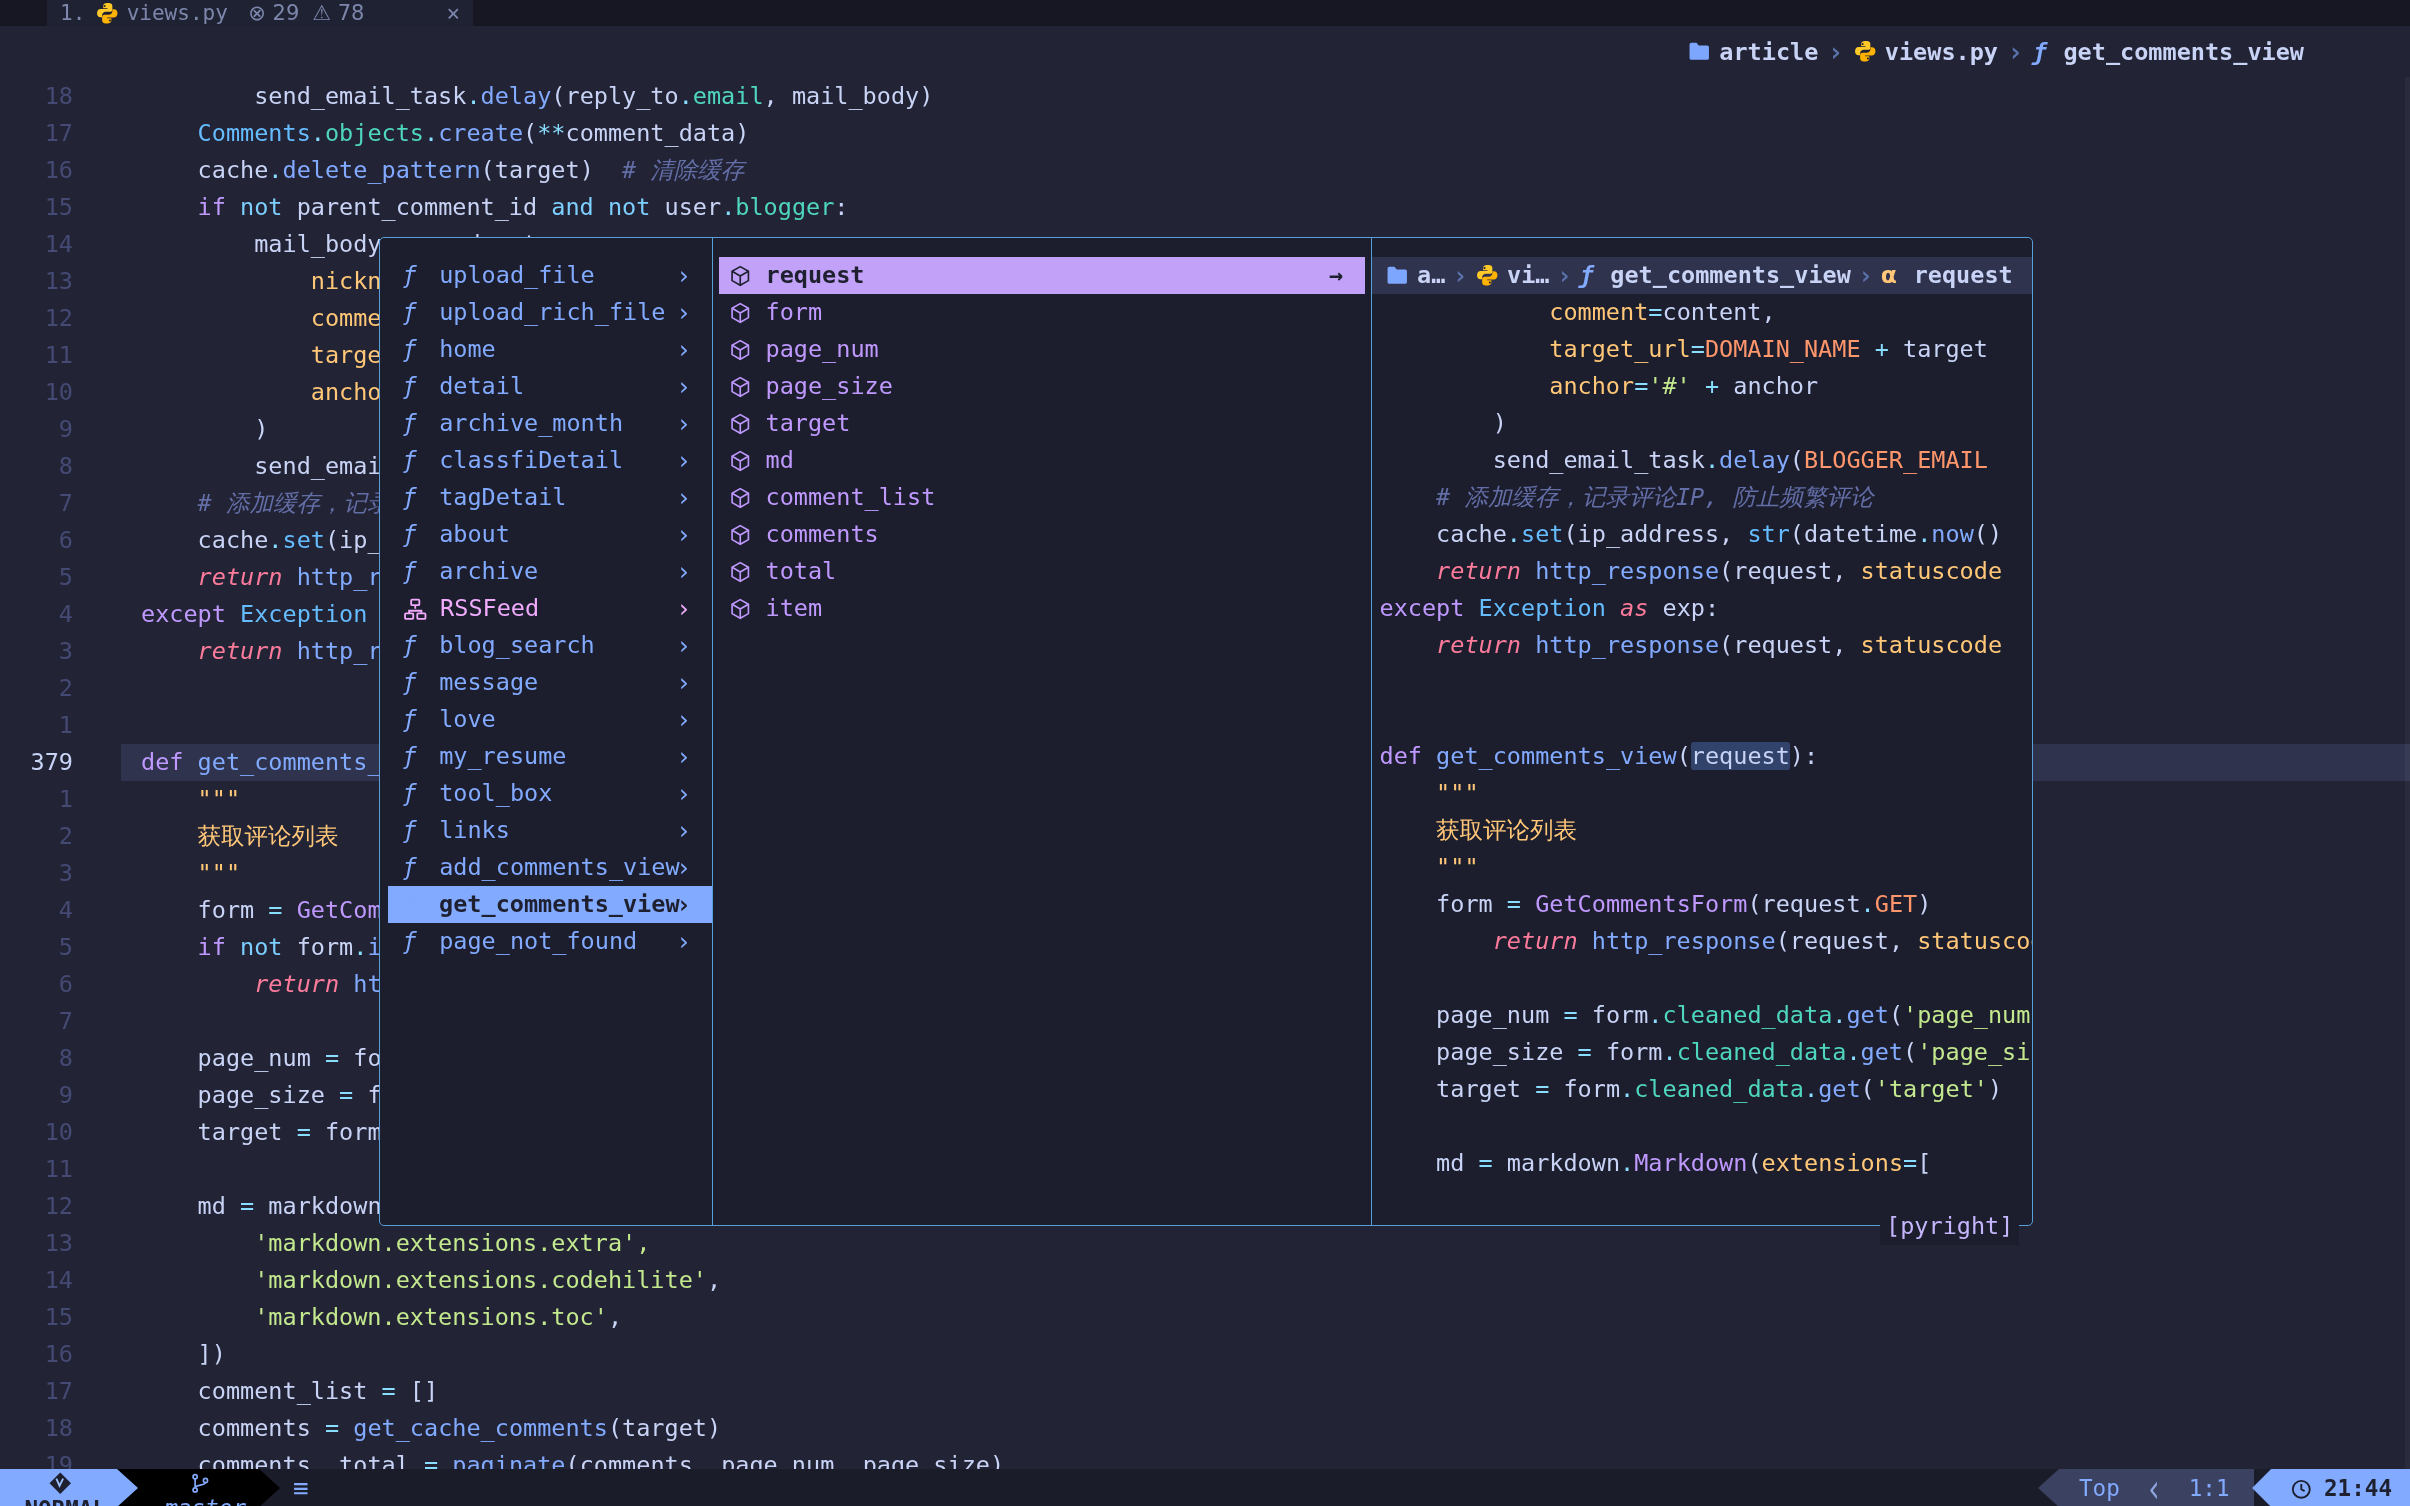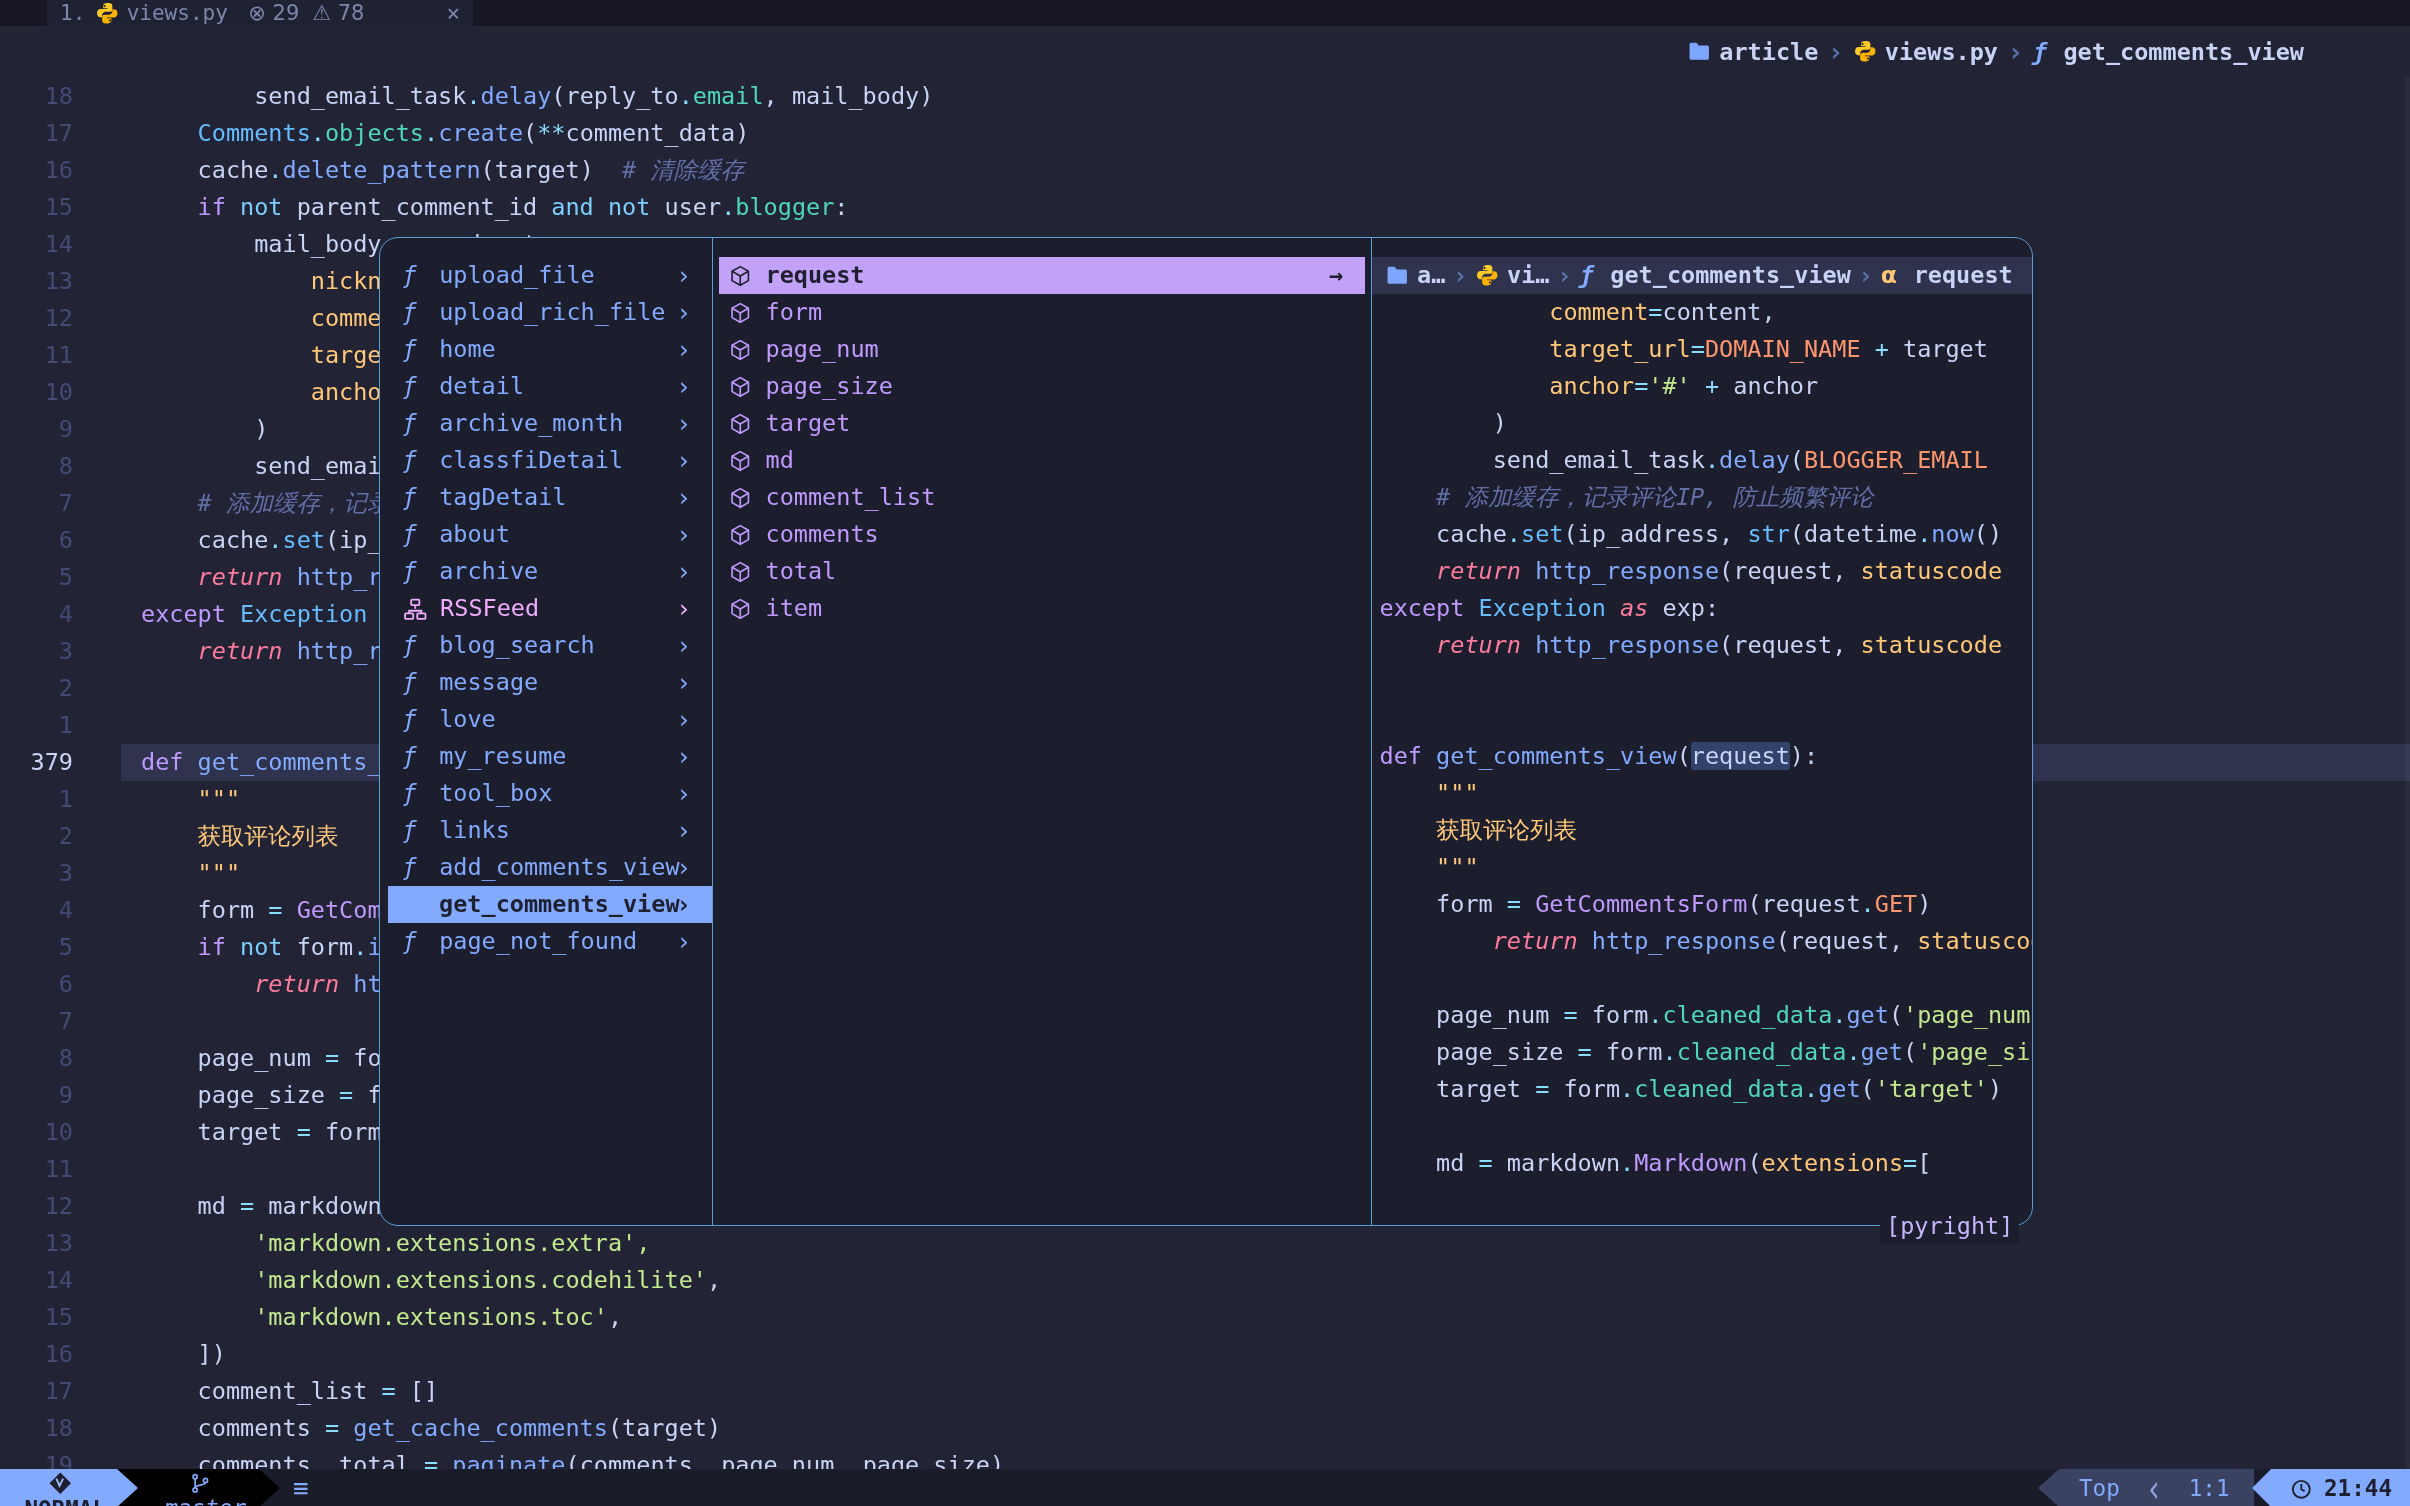--- a/index.html
+++ b/index.html
@@ -29,21 +29,21 @@
   .cl-band{position:absolute;left:121px;right:0;top:0;bottom:0;background:#2f334d;}
   .code{position:relative;}
   
   .s-fg{color:#c8d3f5}.s-blue{color:#82aaff}.s-sky{color:#65bcff}
   .s-teal{color:#4fd6be}.s-green{color:#c3e88d}.s-purple{color:#c099ff}
   .s-pink{color:#fc7b9b;font-style:italic}.s-orange{color:#ff966c}.s-yellow{color:#ffc777}
   .s-cm{color:#636da6;font-style:italic}.s-op{color:#89ddff}.s-ob{color:#7dcfff}
   .s-sel{color:#c8d3f5;background:#31436b;border-radius:2.8px;}
   
   #navbuddy{position:absolute;left:379px;top:237px;width:1652px;height:987px;background:#1c1e2e;
-    border:1.9px solid #589ed7;border-radius:19px;display:flex;z-index:5;box-sizing:content-box;}
+    border:1.9px solid #589ed7;border-radius:5px;display:flex;z-index:5;box-sizing:content-box;}
   .nb-panel{padding-top:19px;box-sizing:border-box;overflow:hidden;}
   #nb-left{width:333px;border-right:1.9px solid #589ed7;}
   #nb-mid{width:659px;border-right:1.9px solid #589ed7;}
   #nb-right{flex:1;position:relative;padding-top:0;}
   .nb-item{position:relative;height:37px;line-height:37px;padding-left:22.6px;color:#82aaff;white-space:pre;}
   .nb-item .lbl{margin-left:13px;}
   .nb-item .chev{position:absolute;right:21px;font-size:24.5px;}
   .nb-item.kind-class{color:#f0abfc;}
   .nb-item.sel-blue{background:#82aaff;color:#1e2030;font-weight:bold;margin-left:7.5px;padding-left:15px;}
   #nb-mid .nb-item{color:#c099ff;padding-left:15px;}

